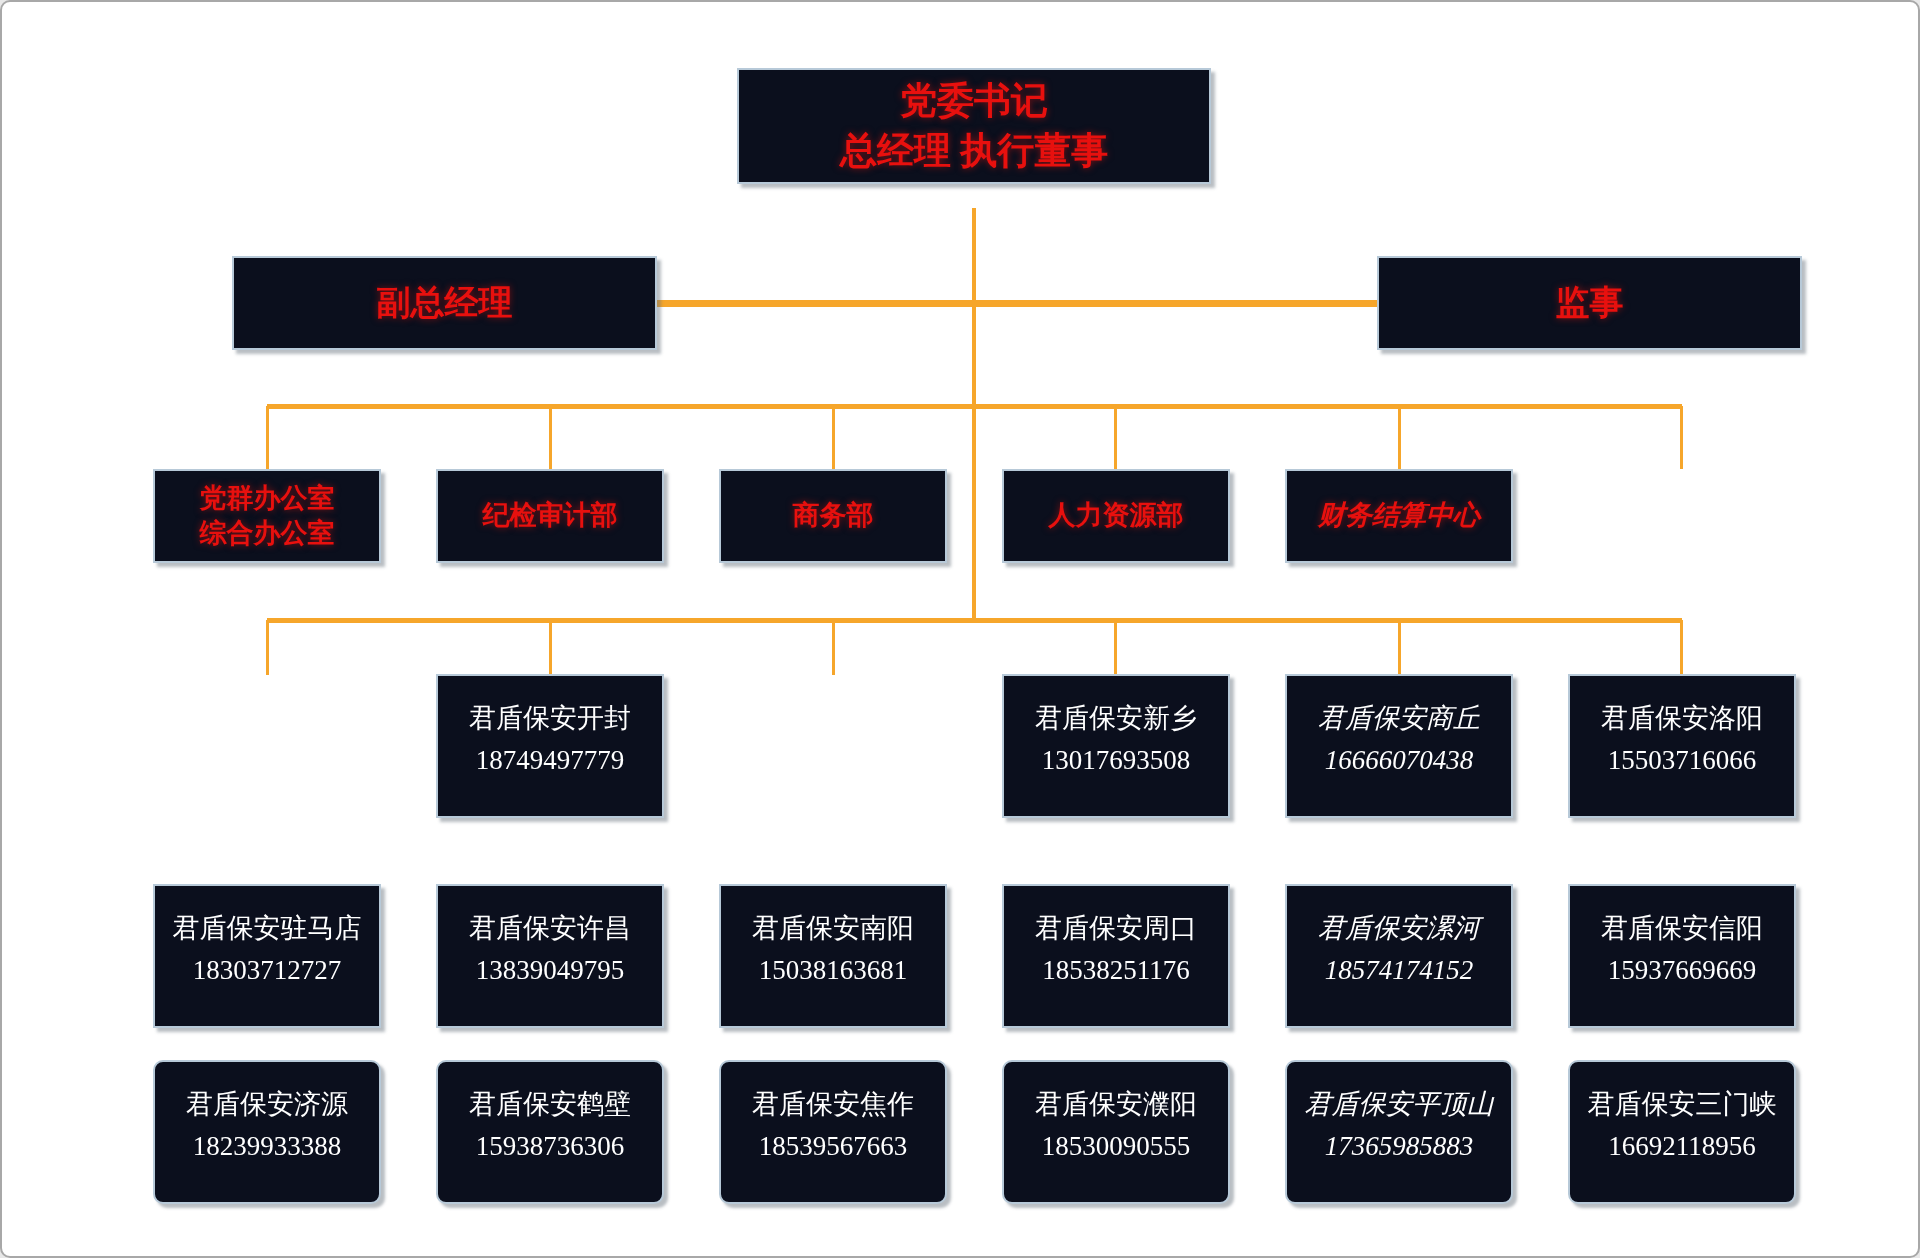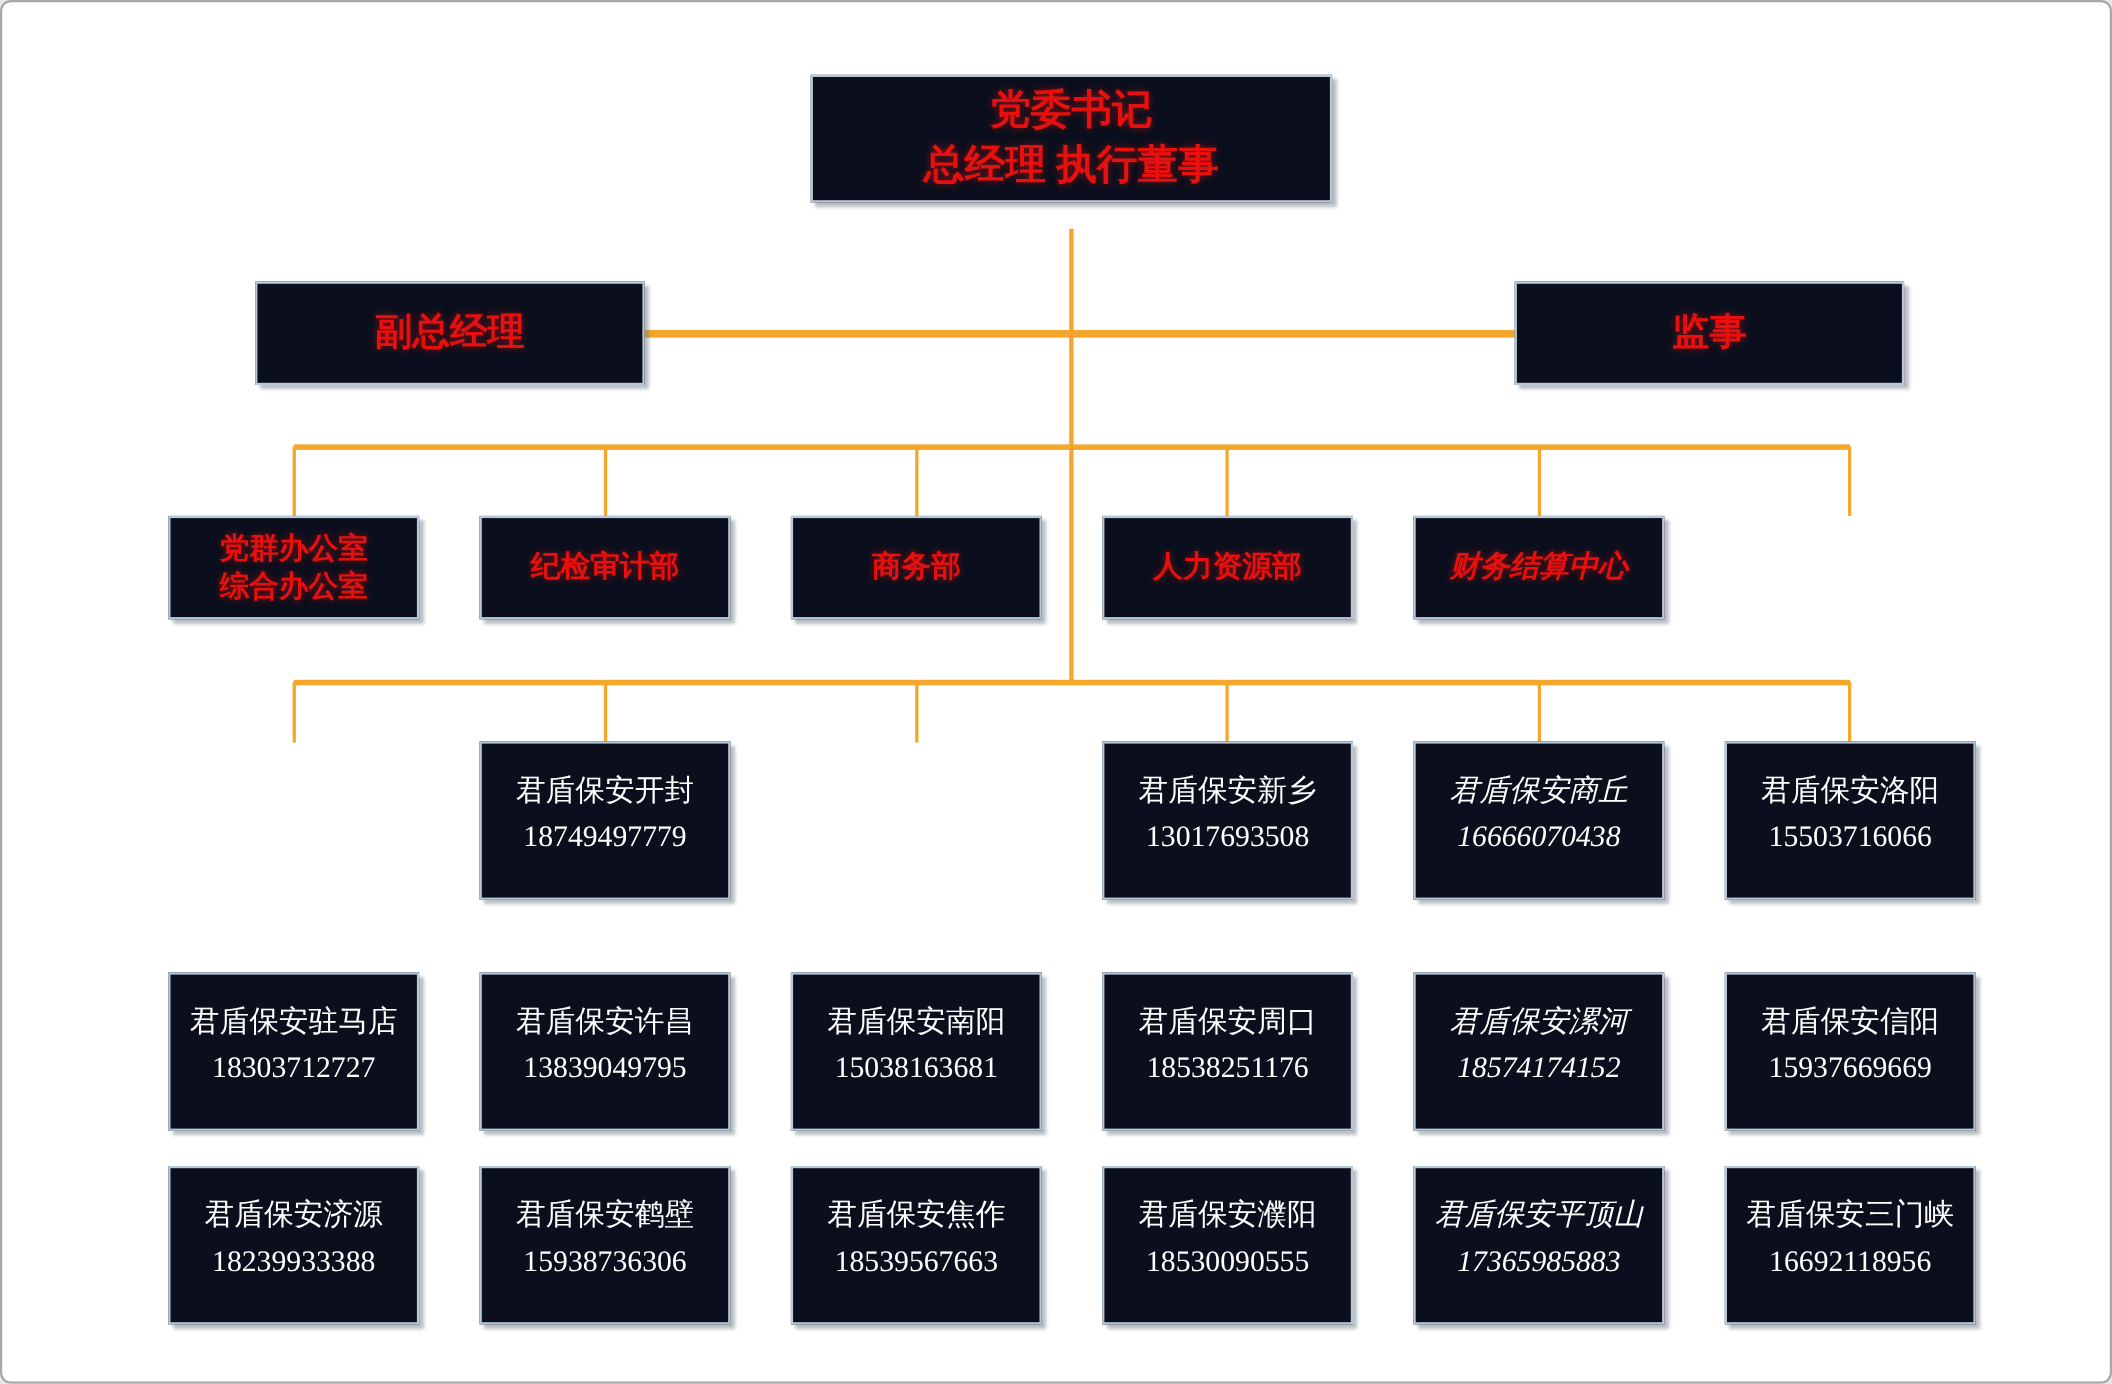--- a/index.html
+++ b/index.html
@@ -29,31 +29,31 @@
     line-height:1.35;
     display:block;
   }
   .white-text{
     color:var(--white,#ffffff);
     line-height:1.55;
     display:block;
   }
   .root-box{left:735px;top:66px;width:474px;height:116px;}
   .root-box .red-text{font-size:37px;}
-  .lvl2-box{top:254px;width:354px;height:94px;}
+  .lvl2-box{top:254px;width:425px;height:94px;}
   .lvl2-left{left:230px;}
   .lvl2-right{left:1375px;}
   .lvl2-box .red-text{font-size:34px;}
   .dept-box{top:467px;width:228px;height:94px;}
   .dept-box .red-text{font-size:27px;line-height:1.3;}
   .branch-box{width:228px;height:144px;justify-content:flex-start;padding-top:22px;}
   .branch-box .white-text{font-size:27px;}
   .row1{top:672px;}
   .row2{top:882px;}
-  .row3{top:1058px;}
+  .row3{top:1058px;border-radius:10px;}
   .col1{left:151px;}
   .col2{left:434px;}
   .col3{left:717px;}
   .col4{left:1000px;}
   .col5{left:1283px;font-style:italic;}
   .col6{left:1566px;}
   
   .line{position:absolute;background:var(--connector,#f6a62b);}
   .trunk{left:970px;top:206px;width:4px;height:414px;}
   .lvl2-h{left:584px;top:298px;width:791px;height:7px;}

